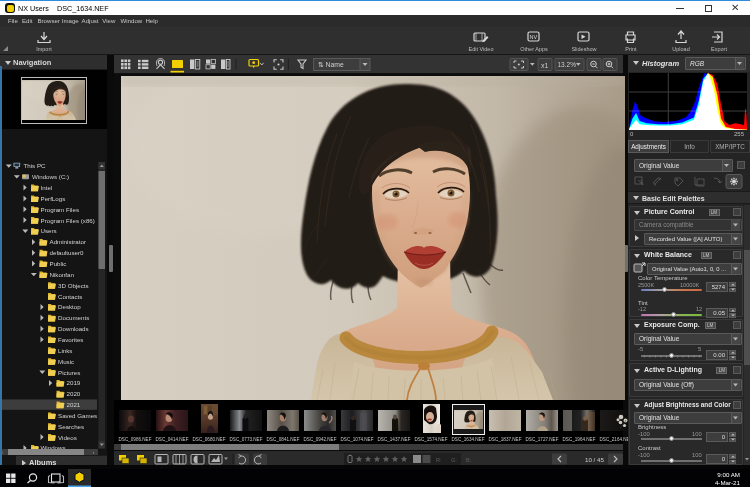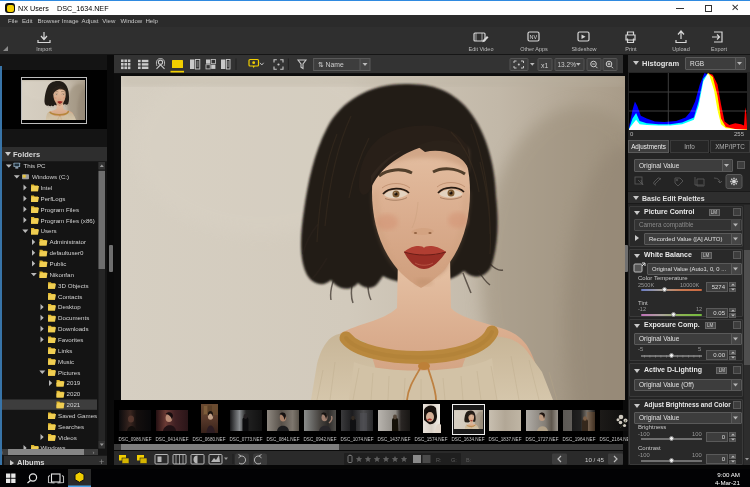--- a/index.html
+++ b/index.html
@@ -215,30 +215,30 @@
       <text x="534" y="24">Other Apps</text>
       <text x="584" y="24">Slideshow</text>
       <text x="631" y="24">Print</text>
       <text x="681" y="24">Upload</text>
       <text x="719" y="24">Export</text>
     </g>
     <path d="M3 24 l5 0 0 -5 z" fill="#8a8a8a"></path>
   </svg>
 </div>
 <div class="abs" style="left:0;top:55px;width:107px;height:413px;background:#141414;">
+  <div class="abs" style="left:0;top:0;width:107px;height:15px;background:#2e2e2e;border-bottom:1px solid #1a1a1a;">
+    <div class="abs" style="left:4.5px;top:5.5px;width:0;height:0;border-left:3.5px solid transparent;border-right:3.5px solid transparent;border-top:4.5px solid #c9c9c9;"></div>
+    <div class="abs" style="left:13px;top:1px;font-size:7.5px;line-height:13px;color:#d8d8d8;font-weight:bold;">Navigation</div>
+  </div>
   <div class="abs" style="left:0;top:15px;width:107px;height:59px;background:#010101;">
     <div class="abs" style="left:21px;top:7px;width:66px;height:47px;border:1.5px solid #bdbdbd;background:#000;">
       <svg class="abs" style="left:0;top:2px" width="63" height="40" viewBox="0 0 504 324" preserveAspectRatio="none">
           <use href="#portrait"></use>
         </svg>
     </div>
-  </div>
-  <div class="abs" style="left:0;top:92px;width:107px;height:15px;background:#2e2e2e;border-bottom:1px solid #1a1a1a;">
-    <div class="abs" style="left:4.5px;top:5px;width:0;height:0;border-left:3.5px solid transparent;border-right:3.5px solid transparent;border-top:4.5px solid #c9c9c9;"></div>
-    <div class="abs" style="left:13px;top:1px;font-size:7.5px;line-height:13px;color:#d8d8d8;font-weight:bold;">Folders</div>
   </div>
   <svg class="abs" style="left:0;top:107px" width="107" height="287" viewBox="0 0 107 287">
     <path d="M5.8 2.4 h6 l-3 3.4 z" fill="#b8b8b8"></path>
     <rect x="13.5" y="0.7" width="6.6" height="4.4" rx="0.5" fill="#8fa8bc"></rect>
       <rect x="14.4" y="1.5" width="4.8" height="2.8" fill="#1d2e3a"></rect>
       <rect x="15.3" y="5.1" width="3" height="1.5" fill="#9ab"></rect>
     <text x="23.5" y="6.3" font-size="6.2" fill="#d2d2d2" font-family="Liberation Sans">This PC</text>
     <path d="M13.8 13.2 h6 l-3 3.4 z" fill="#b8b8b8"></path>
     <rect x="22.0" y="12.2" width="7" height="5" rx="0.8" fill="#9a9a9a"></rect>
       <rect x="22.7" y="12.8" width="3" height="2.8" fill="#e8c53a"></rect>
@@ -340,21 +340,21 @@
     <rect x="98.5" y="0" width="6.5" height="7" fill="#333"></rect>
       <path d="M99.8 5 l2 -2.6 2 2.6 z" fill="#999"></path>
     <rect x="98.5" y="279" width="6.5" height="7" fill="#333"></rect>
       <path d="M99.8 281.5 l2 2.6 2 -2.6 z" fill="#999"></path>
     <rect x="98.5" y="9" width="6.5" height="98" fill="#6e6e6e"></rect>
   </svg>
   <div class="abs" style="left:0;top:394px;width:98px;height:6px;background:#3d3d3d;"></div>
   <div class="abs" style="left:8px;top:394px;width:76px;height:6px;background:#868686;"></div>
   <div class="abs" style="left:1px;top:393.5px;font-size:6px;color:#999;">‹</div>
   <div class="abs" style="left:92.5px;top:393.5px;font-size:6px;color:#999;">›</div>
-  <div class="abs" style="left:4px;top:400px;width:107px;height:13px;background:#2e2e2e;border-top:1px solid #1a1a1a;">
+  <div class="abs" style="left:16px;top:400px;width:107px;height:13px;background:#2e2e2e;border-top:1px solid #1a1a1a;">
     <div class="abs" style="left:5.5px;top:3.5px;width:0;height:0;border-top:3.5px solid transparent;border-bottom:3.5px solid transparent;border-left:4.5px solid #c9c9c9;"></div>
     <div class="abs" style="left:13px;top:0px;font-size:7.5px;line-height:13px;color:#d8d8d8;font-weight:bold;">Albums</div>
     <div class="abs" style="left:95px;top:0px;font-size:9px;line-height:13px;color:#8a8a8a;">+</div>
   </div>
   <div class="abs" style="left:0;top:11px;width:1.5px;height:402px;background:#3874a8;"></div>
 </div>
 <div class="abs" style="left:107px;top:55px;width:7px;height:413px;background:#0a0a0a;"></div>
 <div class="abs" style="left:108.5px;top:245px;width:4px;height:27px;background:#6f6f6f;border-radius:1px;"></div>
 <div class="abs" style="left:623px;top:55px;width:5px;height:413px;background:#0a0a0a;"></div>
 <div class="abs" style="left:623.5px;top:245px;width:4px;height:27px;background:#6f6f6f;border-radius:1px;"></div>
@@ -616,21 +616,21 @@
   <rect x="438" y="2.5" width="15" height="11" rx="1" fill="#3d3d3d"></rect>
   <path d="M447 5 l-3 3 3 3" stroke="#bbb" fill="none" stroke-width="1.2"></path>
   <text x="471" y="10.5" font-size="6.2" fill="#ccc" font-family="Liberation Sans">10 / 45</text>
   <rect x="494" y="2.5" width="15" height="11" rx="1" fill="#3d3d3d"></rect>
   <path d="M500 5 l3 3 -3 3" stroke="#bbb" fill="none" stroke-width="1.2"></path>
 </svg>
   </div>
   <div class="abs" style="left:0;top:410px;width:509px;height:3px;background:#111;"></div>
 </div>
 <div class="abs" style="left:628px;top:55px;width:122px;height:413px;background:#242424;">
-  <div class="abs" style="left:0;top:0;width:122px;height:17px;background:#2e2e2e;">
+  <div class="abs" style="left:0;top:0;width:122px;height:17px;background:#2e2e2e;font-style:italic;">
   <div class="abs" style="left:5px;top:6px;width:0;height:0;border-left:3.5px solid transparent;border-right:3.5px solid transparent;border-top:4.5px solid #c9c9c9;"></div>
   <div class="abs" style="left:14px;top:2px;font-size:7.5px;line-height:13px;color:#e0e0e0;font-weight:bold;">Histogram</div>
   <div class="abs" style="left:57px;top:2px;width:61px;height:13px;background:#3d3d3d;border:1px solid #5a5a5a;border-radius:1px;">
         <div class="abs" style="left:4px;top:0;font-size:6.5px;line-height:11px;color:#e0e0e0;white-space:nowrap;overflow:hidden;width:45px;">RGB</div>
         <div class="abs" style="right:1px;top:0;width:9px;height:11px;background:#464646;border-left:1px solid #5a5a5a;"></div>
         <svg class="abs" style="right:1px;top:0" width="9" height="11">
           <path d="M2 4.0 l2.5 3 2.5 -3" fill="#b5b5b5"></path>
         </svg>
       </div>
   </div>

